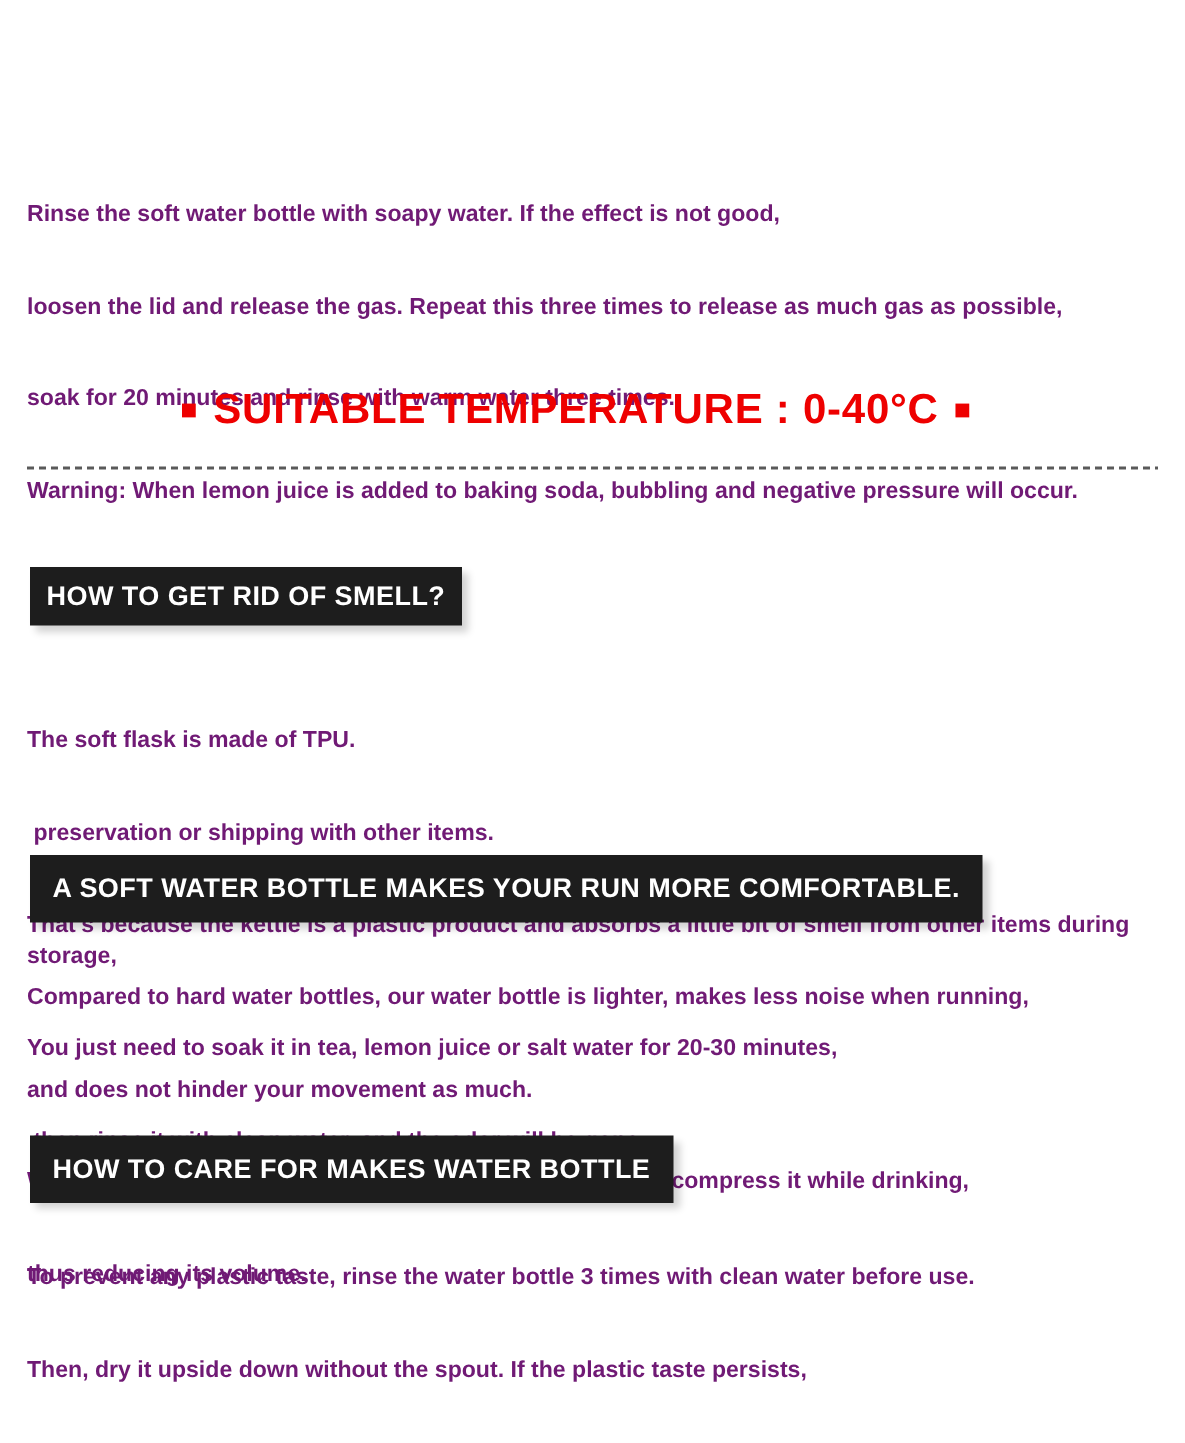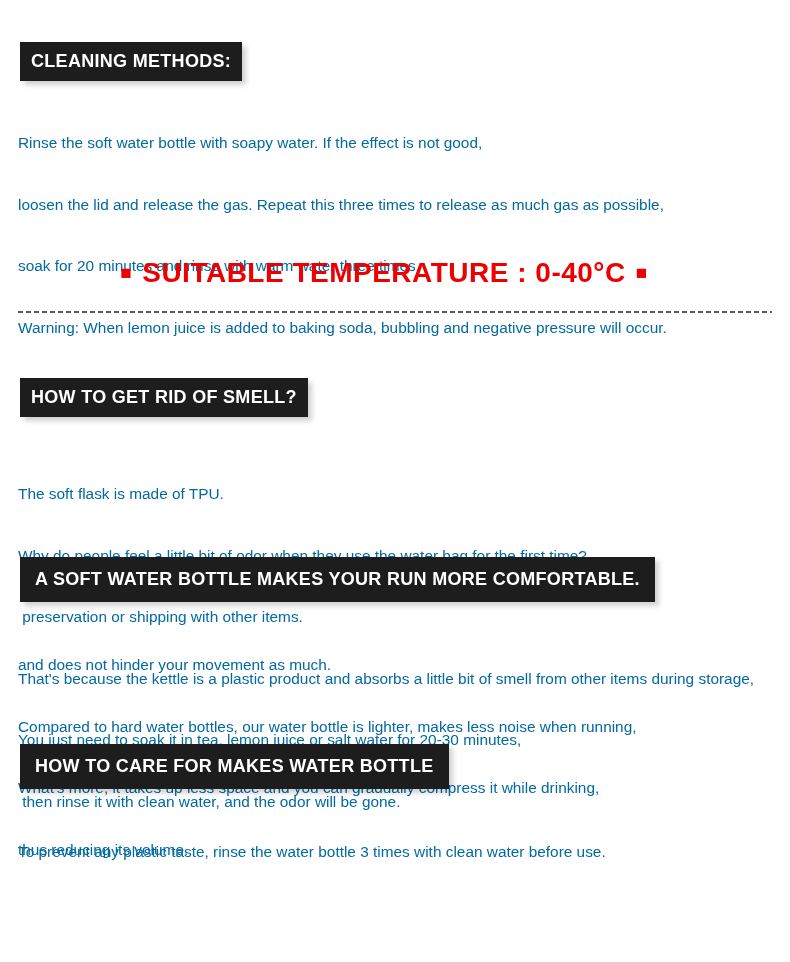--- a/index.html
+++ b/index.html
@@ -17,28 +17,29 @@
     background:#1d1d1d;
     color:#ffffff;
     font-weight:bold;
     font-size:18px;
     line-height:21px;
     letter-spacing:0.3px;
     white-space:nowrap;
     box-shadow:4px 4px 5px rgba(0,0,0,0.18);
   }
   .box-sm{padding:9px 11px;}
-  .box-lg{padding:12px 15px;}
+  .box-lg{padding:12px 15px;margin-top:13px;}
   .para{
     position:absolute;
     left:18px;
-    color:#0369a1;
+    color:#701a75;
     font-size:15.4px;
     line-height:20.5px;
     white-space:pre-wrap;
+    font-weight:bold;
   }
   .temp-heading{
     position:absolute;
     top:256px;
     left:0;
     width:768px;
     text-align:center;
     color:#ee0000;
     font-weight:bold;
     font-size:28px;
@@ -59,58 +60,57 @@
     width:754px;
     height:2px;
     background:repeating-linear-gradient(90deg,#5a5a5a 0 5px,transparent 5px 8px);
   }
 </style>
 </head>
 <body>
 
 <div class="page">
 
-  <div class="black-box box-sm" style="left:20px;top:42px;">CLEANING METHODS:</div>
 
   <div class="para" style="top:92px;">
     <div>Rinse the soft water bottle with soapy water. If the effect is not good,</div>
     <div>loosen the lid and release the gas. Repeat this three times to release as much gas as possible,</div>
     <div>soak for 20 minutes and rinse with warm water three times.</div>
     <div>Warning: When lemon juice is added to baking soda, bubbling and negative pressure will occur.</div>
   </div>
 
   <div class="temp-heading">
     <span class="sq">■</span><span>SUITABLE TEMPERATURE : 0-40°C</span><span class="sq">■</span>
   </div>
 
   <div class="dashed-divider"></div>
 
   <div class="black-box box-sm" style="left:20px;top:378px;">HOW TO GET RID OF SMELL?</div>
 
   <div class="para" style="top:443px;">
     <div>The soft flask is made of TPU.</div>
-    <div>Why do people feel a little bit of odor when they use the water bag for the first time?</div>
     <div> preservation or shipping with other items.</div>
     <div>That's because the kettle is a plastic product and absorbs a little bit of smell from other items during storage,</div>
     <div>You just need to soak it in tea, lemon juice or salt water for 20-30 minutes,</div>
     <div> then rinse it with clean water, and the odor will be gone.</div>
   </div>
 
   <div class="black-box box-lg" style="left:20px;top:557px;">A SOFT WATER BOTTLE MAKES YOUR RUN MORE COMFORTABLE.</div>
 
   <div class="para" style="top:614px;">
+    <div>Compared to hard water bottles, our water bottle is lighter, makes less noise when running,</div>
     <div>and does not hinder your movement as much.</div>
-    <div>Compared to hard water bottles, our water bottle is lighter, makes less noise when running,</div>
     <div>What's more, it takes up less space and you can gradually compress it while drinking,</div>
     <div>thus reducing its volume.</div>
   </div>
 
   <div class="black-box box-lg" style="left:20px;top:744px;">HOW TO CARE FOR MAKES WATER BOTTLE</div>
 
   <div class="para" style="top:801px;">
     <div>To prevent any plastic taste, rinse the water bottle 3 times with clean water before use.</div>
+    <div>Then, dry it upside down without the spout. If the plastic taste persists,</div>
     
     
     
     
   </div>
 
 </div>
 
 </body></html>

